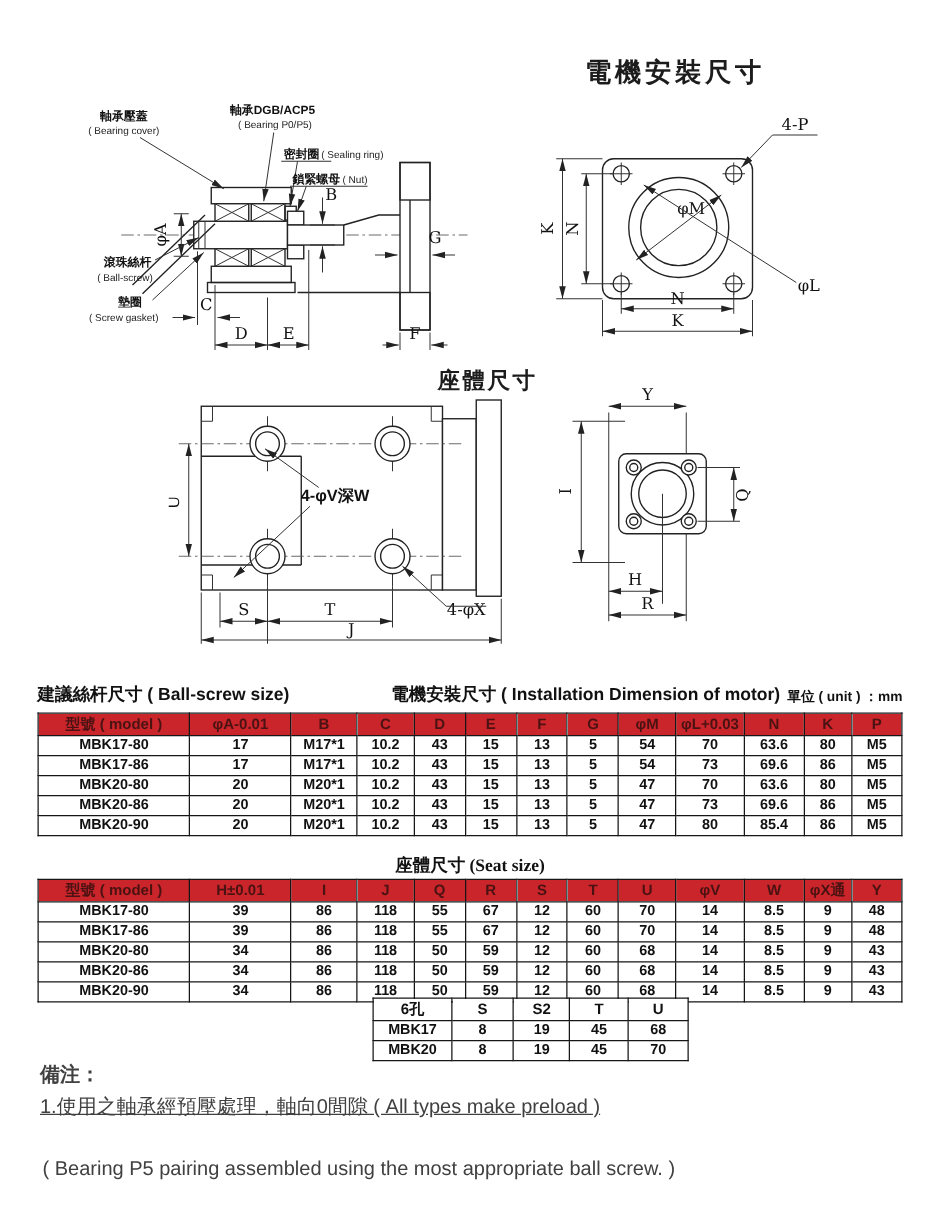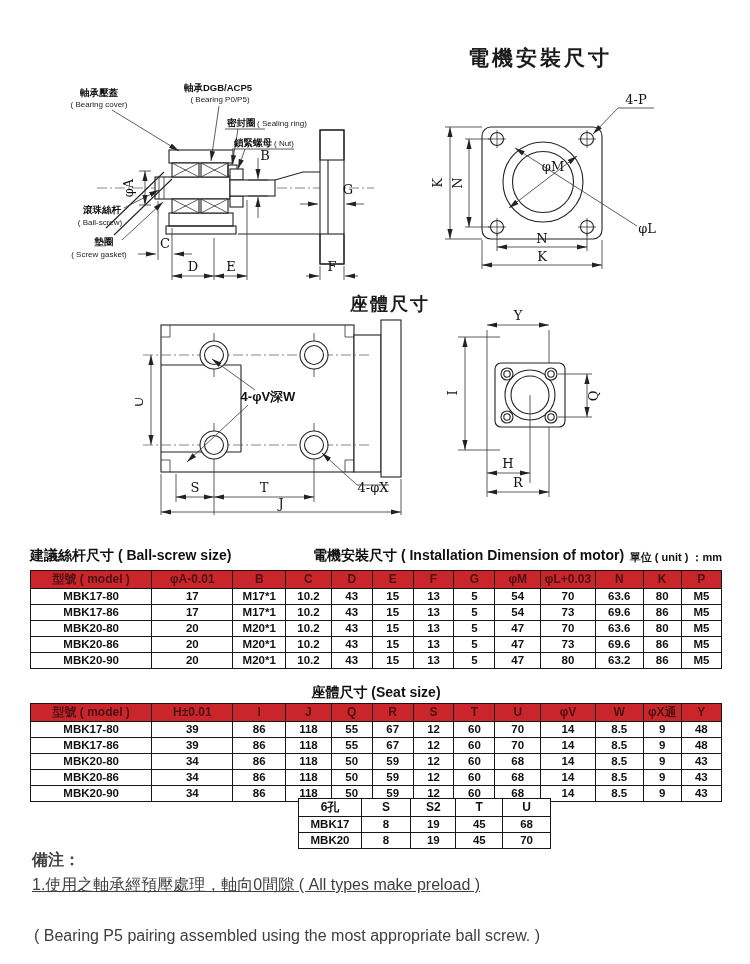--- a/index.html
+++ b/index.html
@@ -449,29 +449,29 @@
             <td>MBK20-90</td>
             <td>20</td>
             <td>M20*1</td>
             <td>10.2</td>
             <td>43</td>
             <td>15</td>
             <td>13</td>
             <td>5</td>
             <td>47</td>
             <td>80</td>
-            <td>63.2</td>
+            <td>85.4</td>
             <td>86</td>
             <td>M5</td>
           </tr>
         </tbody>
       </table>
   </div>
 
-  <div class="abs seat-title" style="left:30px;top:684px;">座體尺寸 (Seat size)</div>
+  <div class="abs seat-title" style="left:30px;top:684px;font-family:Liberation Serif, serif;">座體尺寸 (Seat size)</div>
 
   <div class="abs" style="left:30px;top:703px;width:692px;">
     <table class="dim-table">
       <colgroup>
         <col style="width:17.5%">
           <col style="width:11.7%">
           <col style="width:7.6%">
           <col style="width:6.6%">
         <col style="width:5.9%">
           <col style="width:5.9%">

